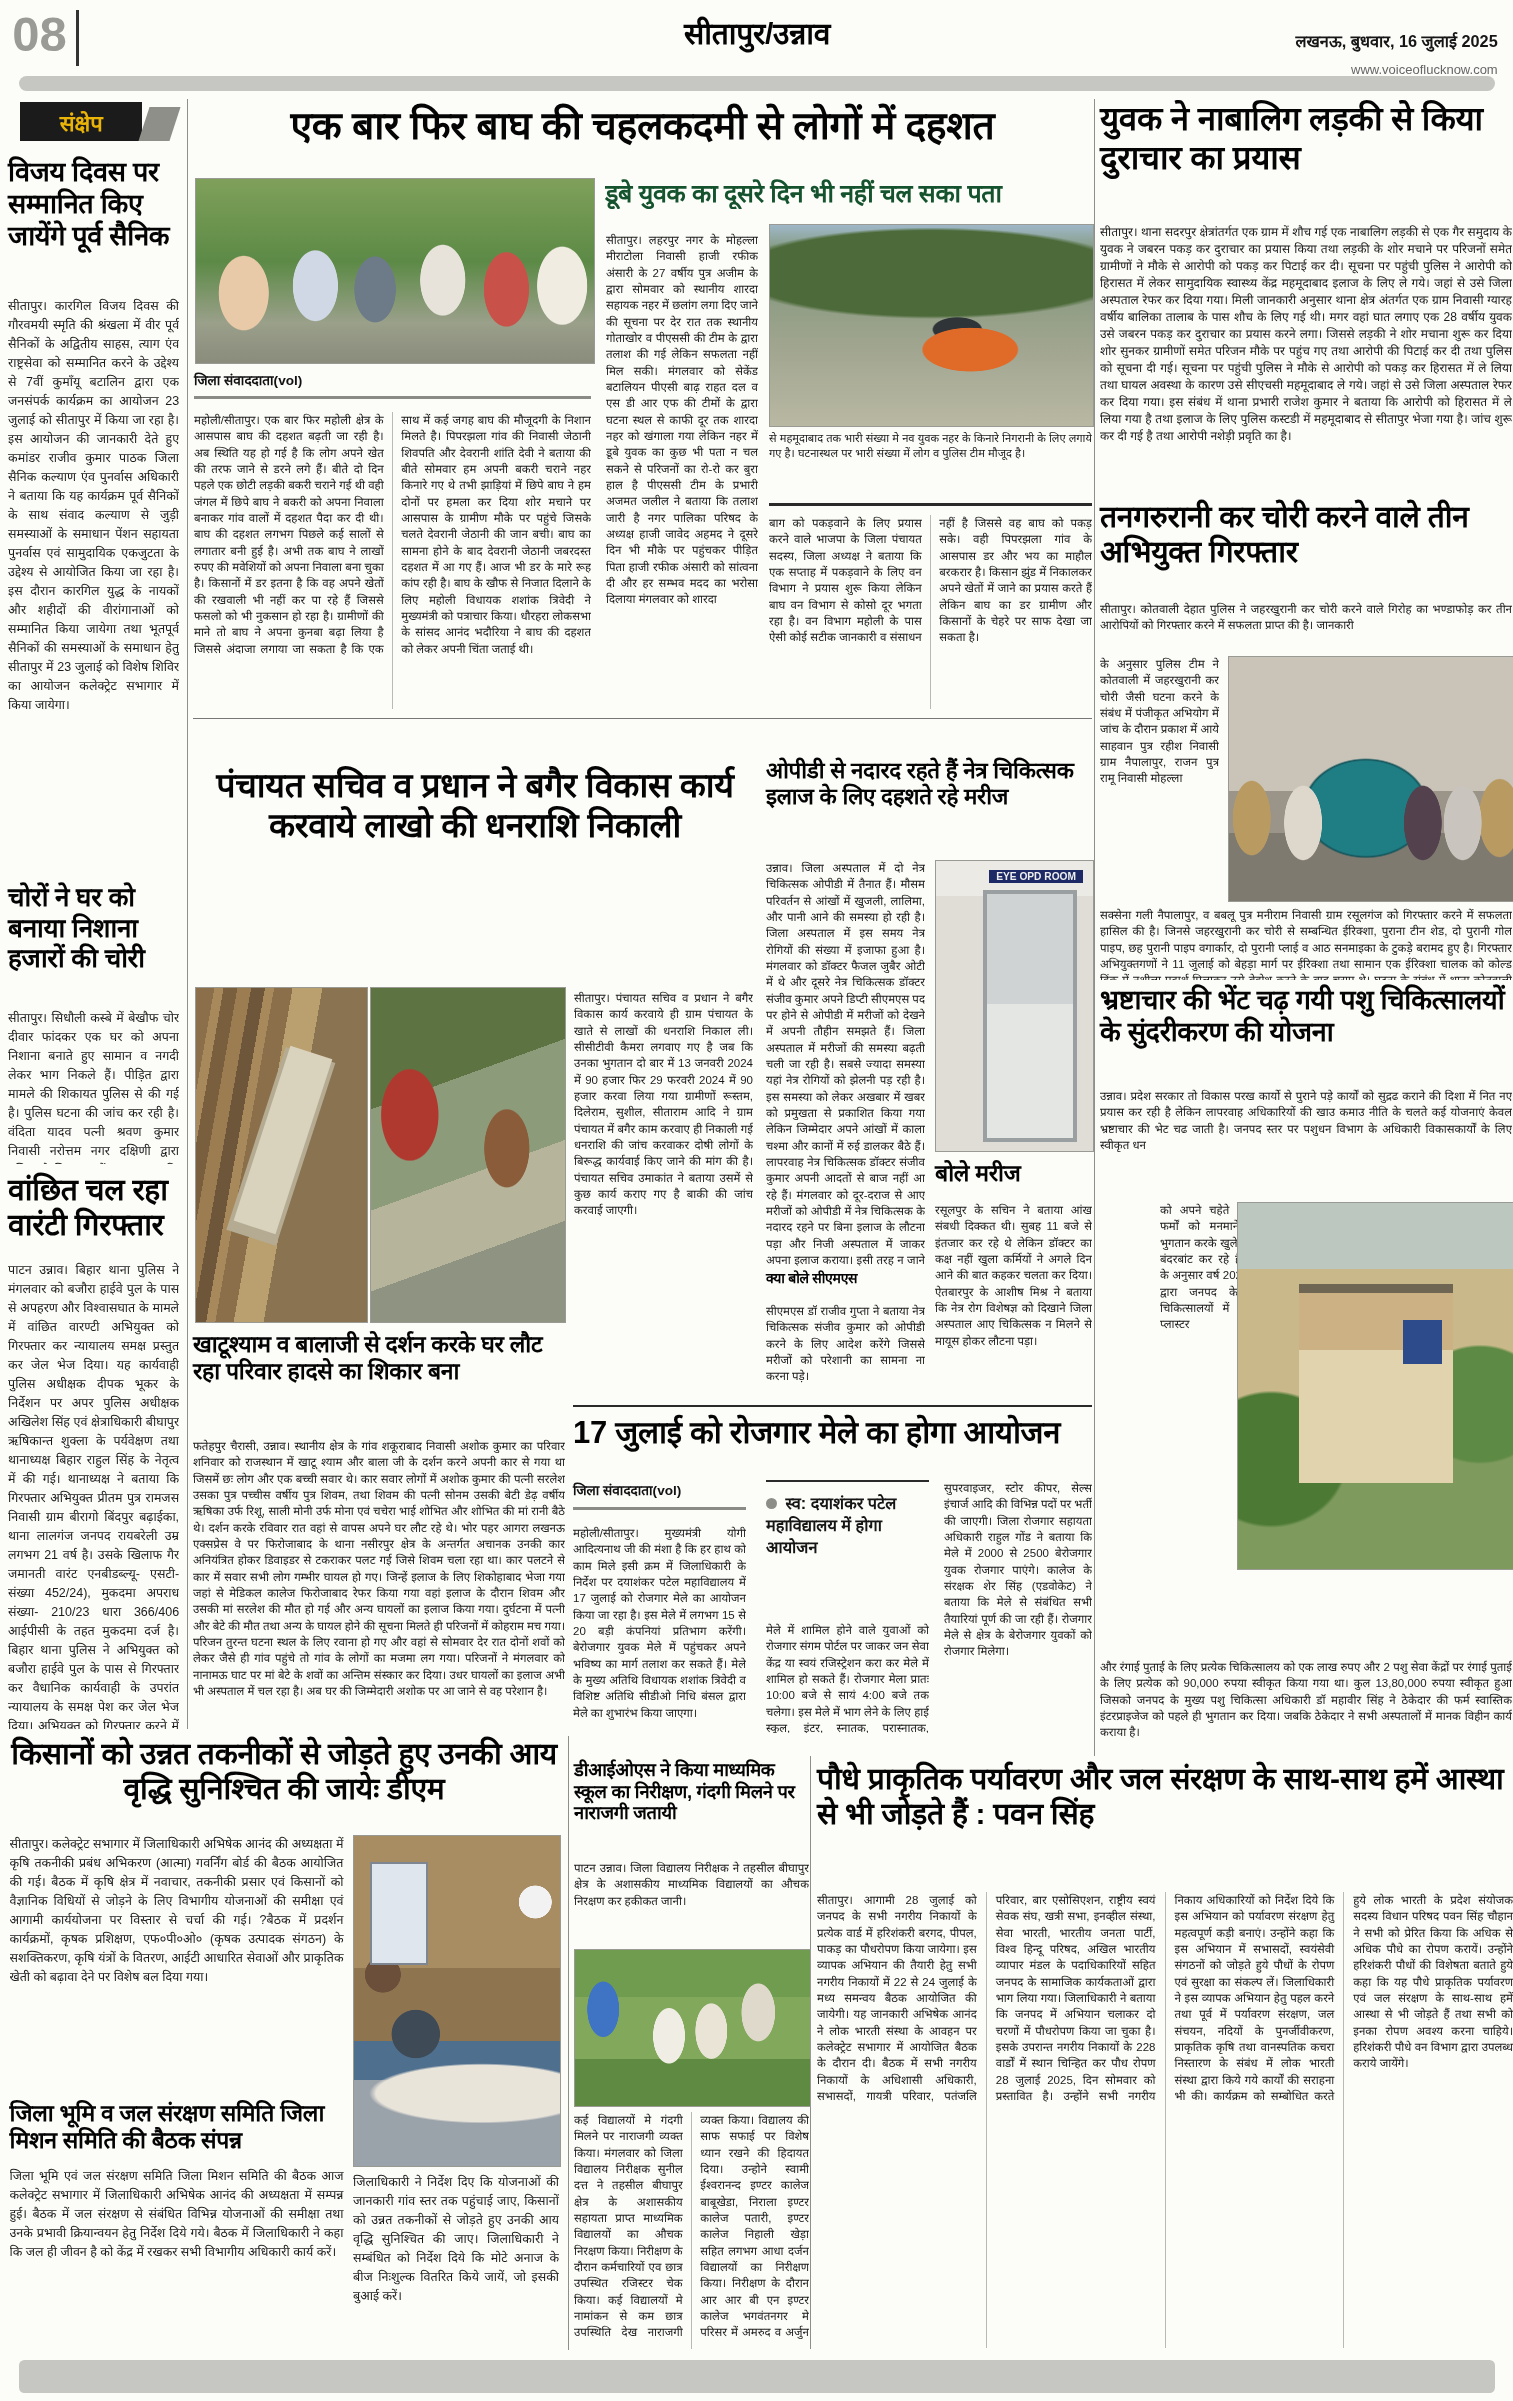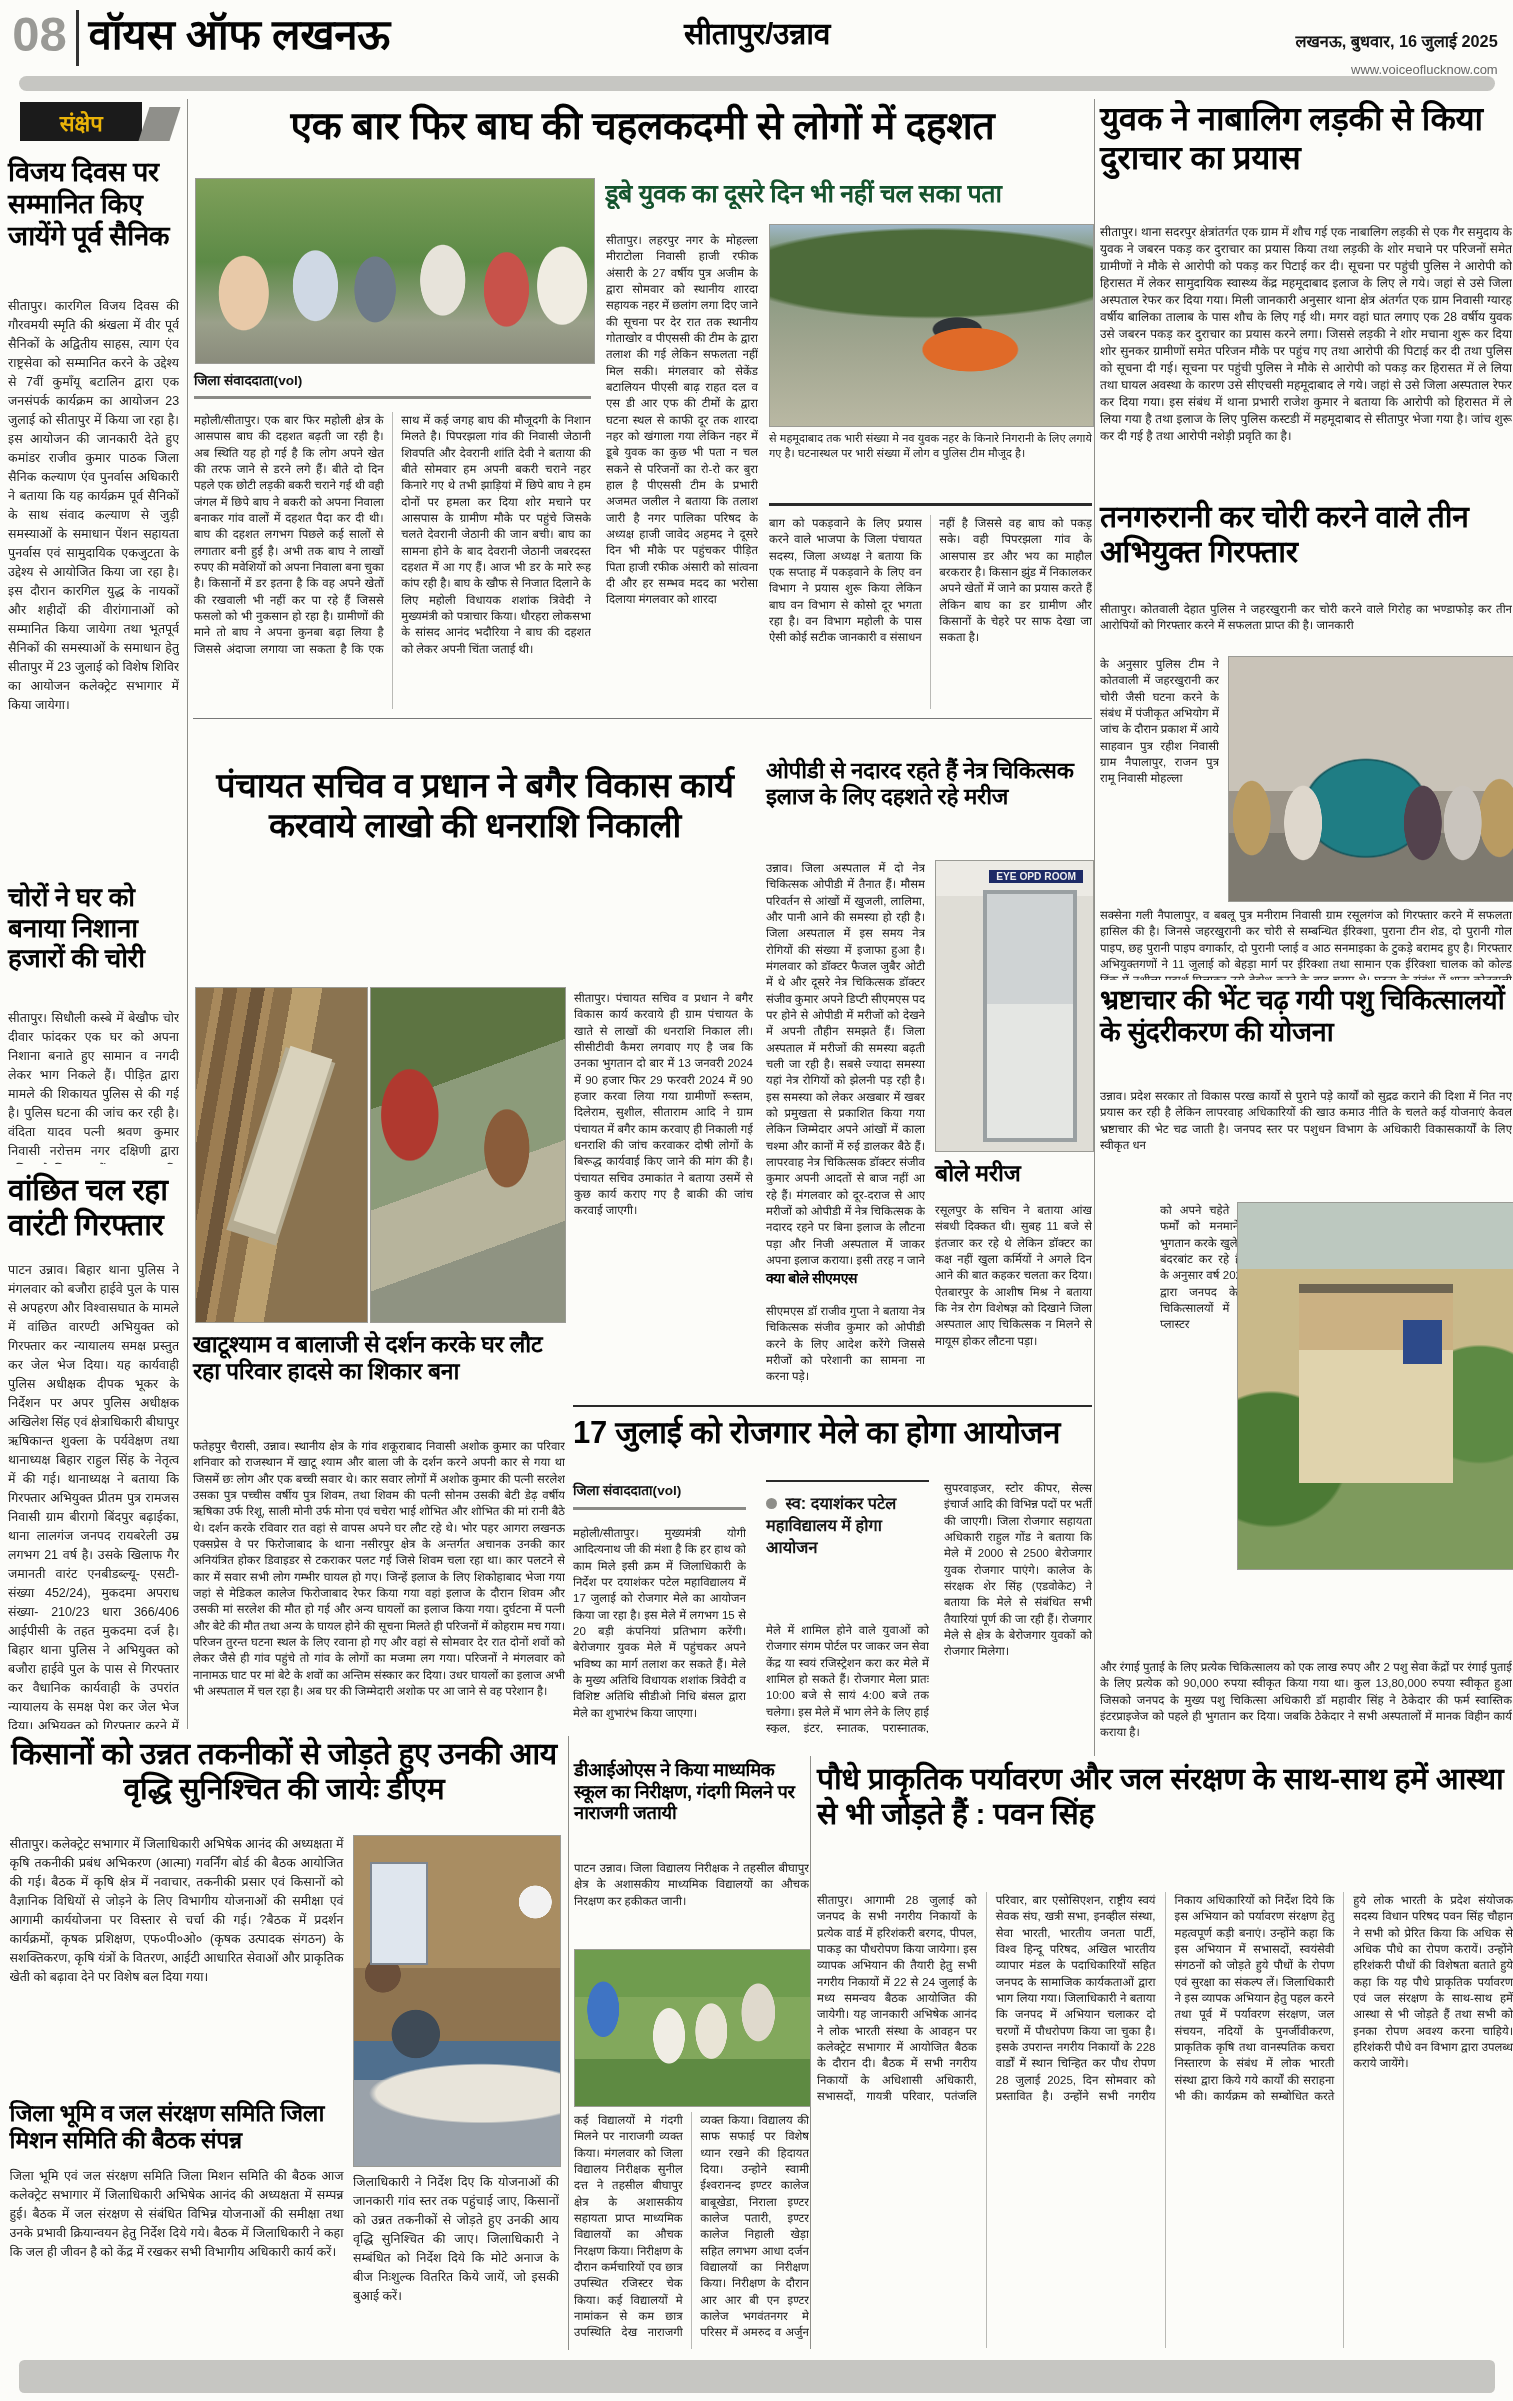--- a/index.html
+++ b/index.html
@@ -75,21 +75,20 @@
   .bullet-dot{display:inline-block;width:11px;height:11px;border-radius:50%;background:#8d8d88;margin-right:5.4px;}
 </style>
 </head>
 <body>
 
 <div id="paper">
 
   <div class="abs" style="left:12.2px;top:9.5px;display:flex;align-items:flex-start;">
     <span style="font-size:49px;font-weight:bold;color:#9a9a96;line-height:1;">08</span>
     <span style="display:inline-block;width:2.7px;height:56px;background:#333;margin:0 9.5px;"></span>
-    <span class="hl" style="font-size:42px;line-height:1.2;">वॉयस ऑफ लखनऊ</span>
   </div>
   <div class="abs hl" style="left:0;top:16.3px;width:1514px;text-align:center;font-size:30px;">सीतापुर/उन्नाव</div>
   <div class="abs" style="right:16.3px;top:30px;text-align:right;">
     <div style="font-size:16.3px;font-weight:bold;">लखनऊ, बुधवार, 16 जुलाई 2025</div>
     <div style="font-size:13px;color:#666;margin-top:9.5px;">www.voiceoflucknow.com</div>
   </div>
   <div class="abs" style="left:19px;top:76px;width:1476px;height:15px;background:#c6c6c2;border-radius:7.5px;"></div>
 
   <div class="vline" style="left:187px;top:99px;height:1630px;"></div>
   <div class="vline" style="left:1094px;top:99px;height:1657px;"></div>

